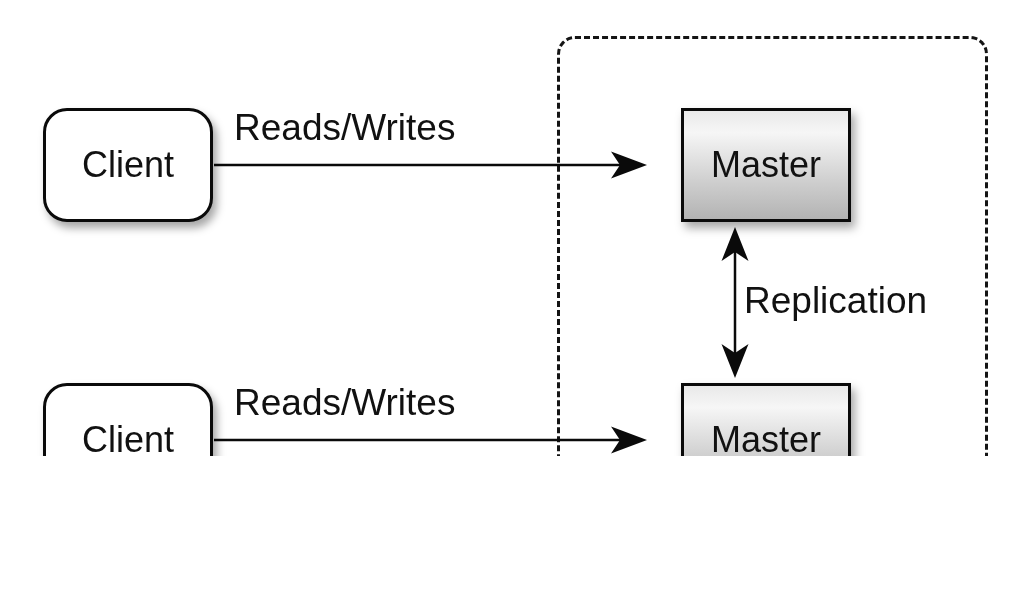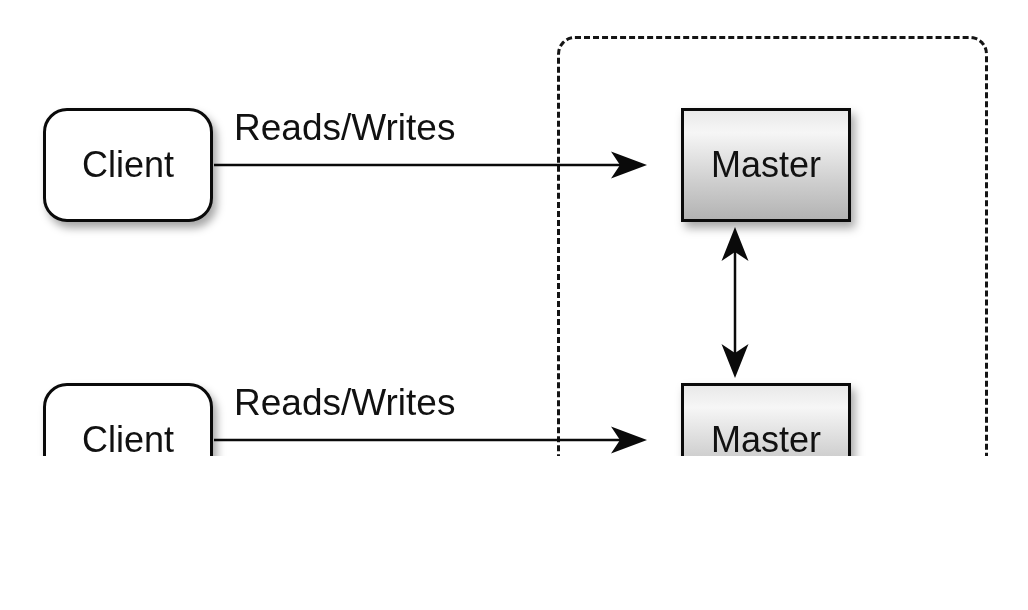--- a/index.html
+++ b/index.html
@@ -96,14 +96,15 @@
   </div>
   <div class="node master pos-top">
     <span>Master</span>
   </div>
   <div class="node master pos-bottom">
     <span>Master</span>
   </div>
 
   <div class="edge-label lbl-rw-top">Reads/Writes</div>
   <div class="edge-label lbl-rw-bottom">Reads/Writes</div>
+  <div class="edge-label lbl-repl">Replication</div>
 
 </div>
 
 </body></html>

